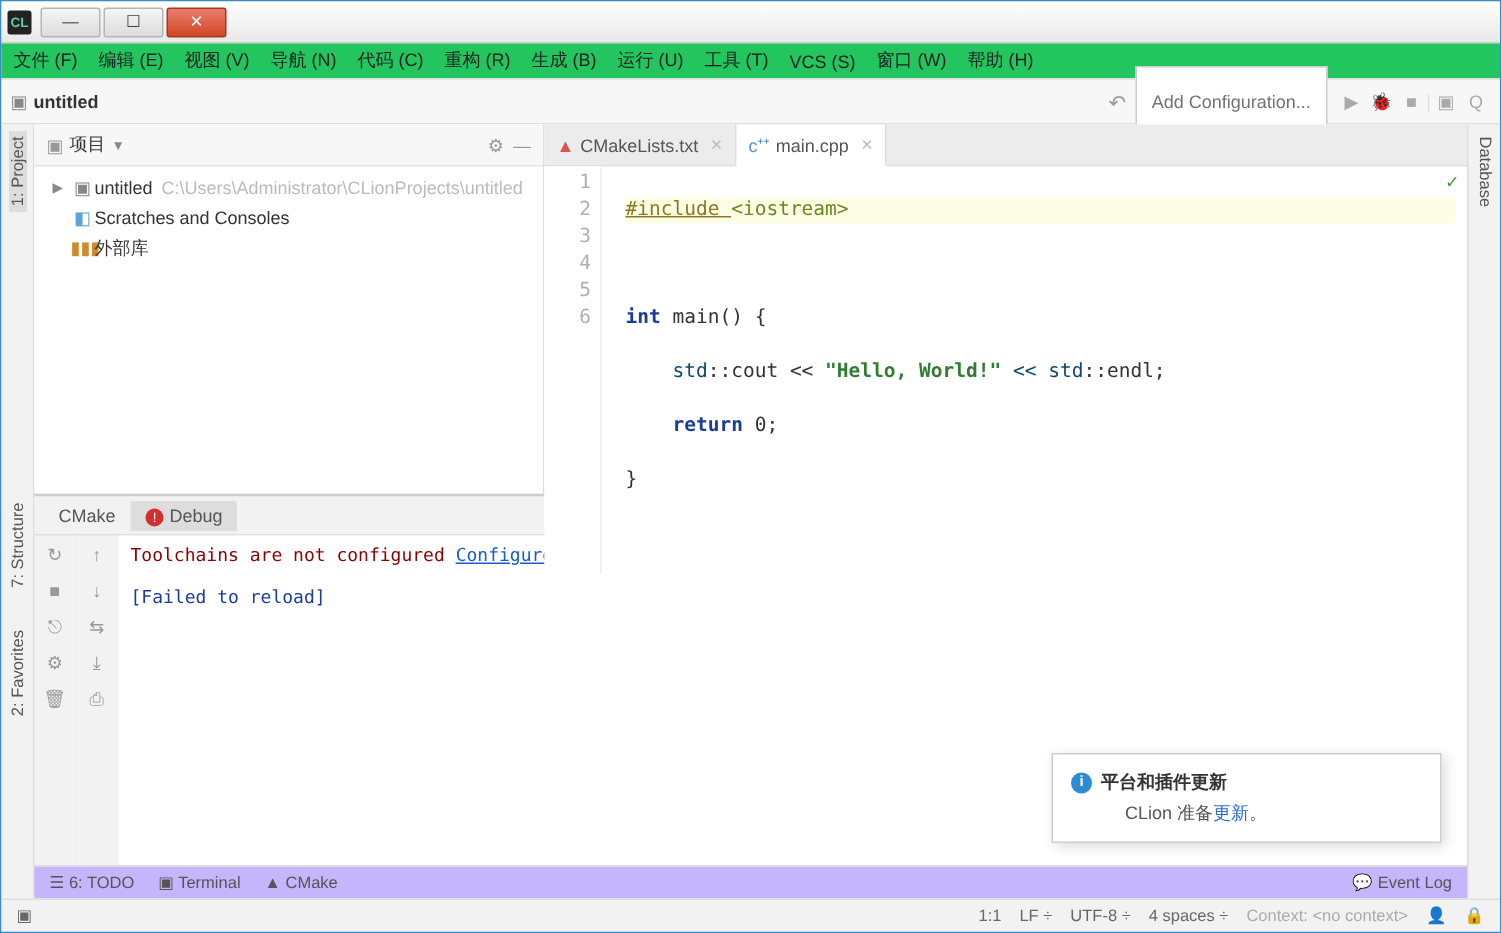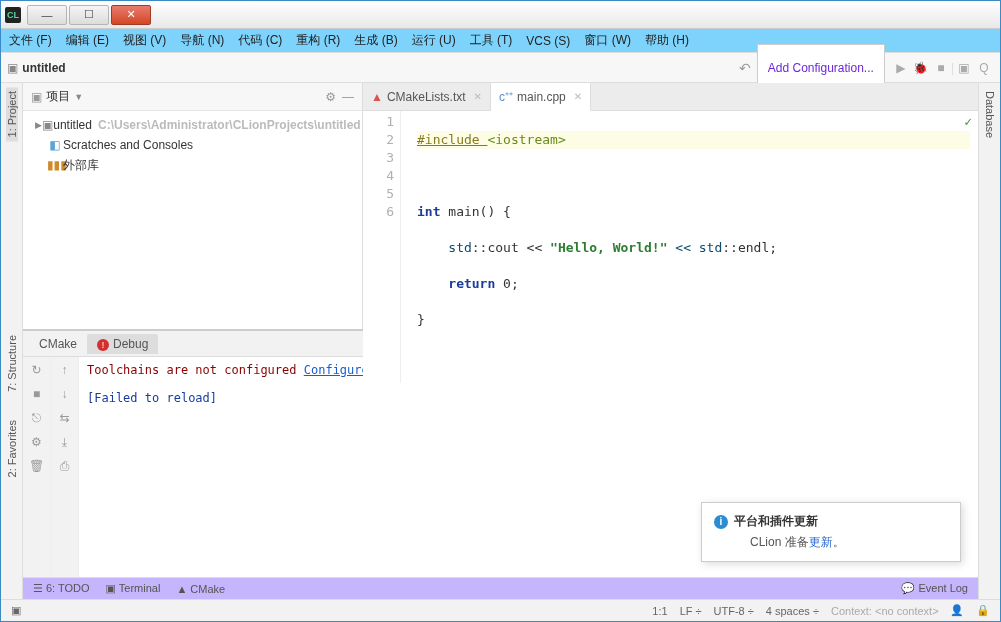--- a/index.html
+++ b/index.html
@@ -4,48 +4,48 @@
 <style>
 * { box-sizing: border-box; margin: 0; padding: 0; }
 body { font-family: "Microsoft YaHei", "Segoe UI", sans-serif; font-size: 12px; color: #333; background: #f2f2f2; overflow: hidden; width: 1001px; height: 622px; }
 .window { display: flex; flex-direction: column; height: 100%; border: 1px solid #3b8ac4; }
 .titlebar { background: linear-gradient(#fff, #e8e8e8); height: 28px; display: flex; align-items: center; padding: 0 4px; border-bottom: 1px solid #ccc; }
 .titlebar .app-icon { width: 16px; height: 16px; background: #222; color: #5bd1a0; font-size: 9px; font-weight: bold; display: inline-flex; align-items: center; justify-content: center; margin-right: 6px; border-radius: 2px; }
 .titlebar .title { flex: 1; color: #555; font-size: 12px; }
 .titlebar .winbtns { display: flex; gap: 2px; }
 .winbtn { width: 40px; height: 20px; display: inline-flex; align-items: center; justify-content: center; border: 1px solid #b5b5b5; background: linear-gradient(#f5f5f5,#dcdcdc); font-size: 11px; color: #444; border-radius: 2px; }
 .winbtn.close { background: linear-gradient(#e97c6d,#d24726); color: #fff; border-color: #a03a25; }
-.menubar { background: #7dd3fc; height: 24px; display: flex; align-items: center; padding: 0 8px; gap: 14px; border-bottom: 1px solid #ddd; }
+.menubar { background: #22c55e; height: 24px; display: flex; align-items: center; padding: 0 8px; gap: 14px; border-bottom: 1px solid #ddd; }
 .menubar span { color: #222; cursor: default; }
 .navbar { background: #f7f7f7; height: 30px; display: flex; align-items: center; padding: 0 6px; border-bottom: 1px solid #ddd; }
 .navbar .folder-icon { color: #888; margin-right: 4px; }
 .navbar .proj { font-weight: bold; color: #333; }
 .navbar .spacer { flex: 1; }
 .navbar .back { color: #999; margin-right: 6px; font-size: 14px; }
-.addconfig { border: 1px solid #ccc; background: #fff; padding: 16px 10px; color: #6d28d9; margin-right: 6px; }
+.addconfig { border: 1px solid #ccc; background: #fff; padding: 16px 10px; color: #737373; margin-right: 6px; }
 .tbicon { width: 20px; color: #aaa; text-align: center; }
 .body { flex: 1; display: flex; min-height: 0; }
 .leftgutter { width: 22px; background: #f2f2f2; border-right: 1px solid #ddd; display: flex; flex-direction: column; align-items: center; padding-top: 4px; gap: 20px; }
 .leftgutter .v { writing-mode: vertical-lr; transform: rotate(180deg); font-size: 11px; color: #555; padding: 4px 0; }
 .leftgutter .v.active { background: #ddd; }
 .rightgutter { width: 22px; background: #f2f2f2; border-left: 1px solid #ddd; display: flex; flex-direction: column; align-items: center; padding-top: 4px; }
 .rightgutter .v { writing-mode: vertical-lr; font-size: 11px; color: #555; padding: 4px 0; }
 .center { flex: 1; display: flex; flex-direction: column; min-width: 0; }
 .maintop { flex: 1; display: flex; min-height: 0; border-bottom: 1px solid #ccc; }
 .projpanel { width: 340px; background: #fff; border-right: 1px solid #ddd; display: flex; flex-direction: column; }
 .projhead { height: 28px; display: flex; align-items: center; padding: 0 8px; border-bottom: 1px solid #e5e5e5; background: #f7f7f7; }
 .projhead .label { font-weight: normal; color: #333; }
 .projhead .arrow { margin-left: 4px; color: #888; font-size: 9px; }
 .projhead .spacer { flex: 1; }
 .projhead .icn { color: #999; margin-left: 6px; }
 .projtree { padding: 4px 2px; font-size: 12px; }
 .treerow { display: flex; align-items: center; height: 20px; padding-left: 10px; color: #333; white-space: nowrap; overflow: hidden; }
 .treerow .caret { width: 12px; color: #888; font-size: 9px; }
 .treerow .ic { width: 16px; text-align: center; }
-.treerow .path { color: #bbb; margin-left: 6px; font-weight: bold; }
+.treerow .path { color: #bbb; margin-left: 6px; }
 .editor { flex: 1; display: flex; flex-direction: column; background: #fff; min-width: 0; }
 .tabs { height: 28px; display: flex; align-items: center; background: #ececec; border-bottom: 1px solid #ddd; }
 .tab { height: 28px; display: flex; align-items: center; padding: 0 8px; border-right: 1px solid #ddd; gap: 4px; color: #555; }
 .tab.active { background: #fff; border-bottom: 1px solid #fff; margin-bottom: -1px; }
 .tab .close { color: #bbb; margin-left: 4px; font-size: 10px; }
 .code { flex: 1; display: flex; font-family: Consolas, monospace; font-size: 13px; background: #fff; position: relative; }
 .gutter { width: 38px; background: #fff; color: #b0b0b0; text-align: right; padding: 2px 6px 0 0; border-right: 1px solid #eee; line-height: 18px; }
 .codelines { flex: 1; padding: 2px 8px 0 16px; line-height: 18px; white-space: pre; position: relative; }
 .line1 { background: #fdfce5; }
 .kw-include { color: #8a7a1f; text-decoration: underline; }

